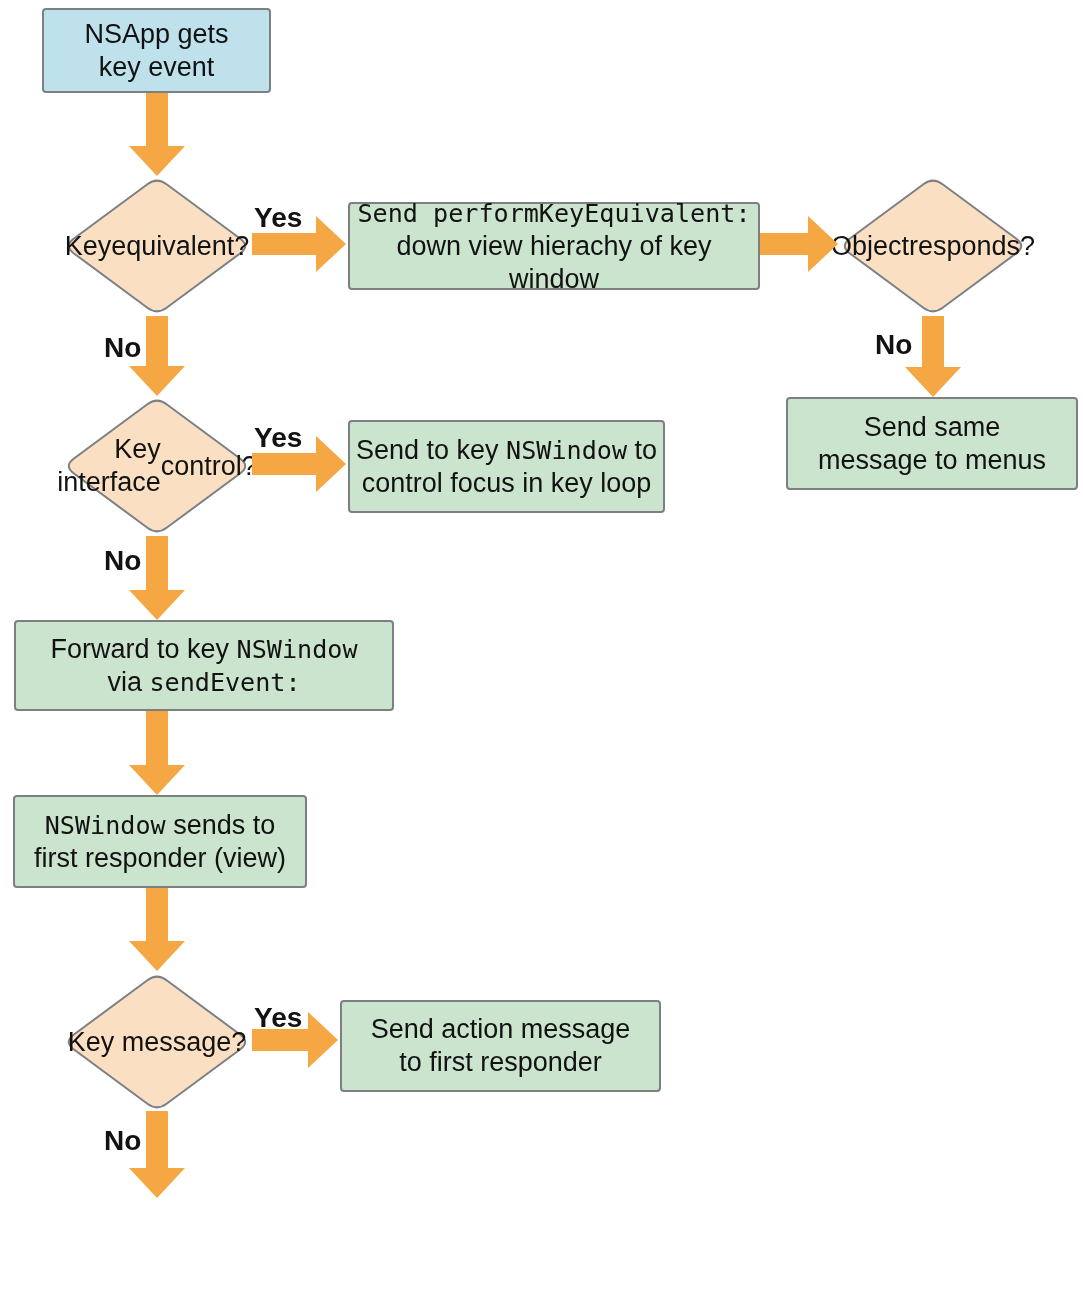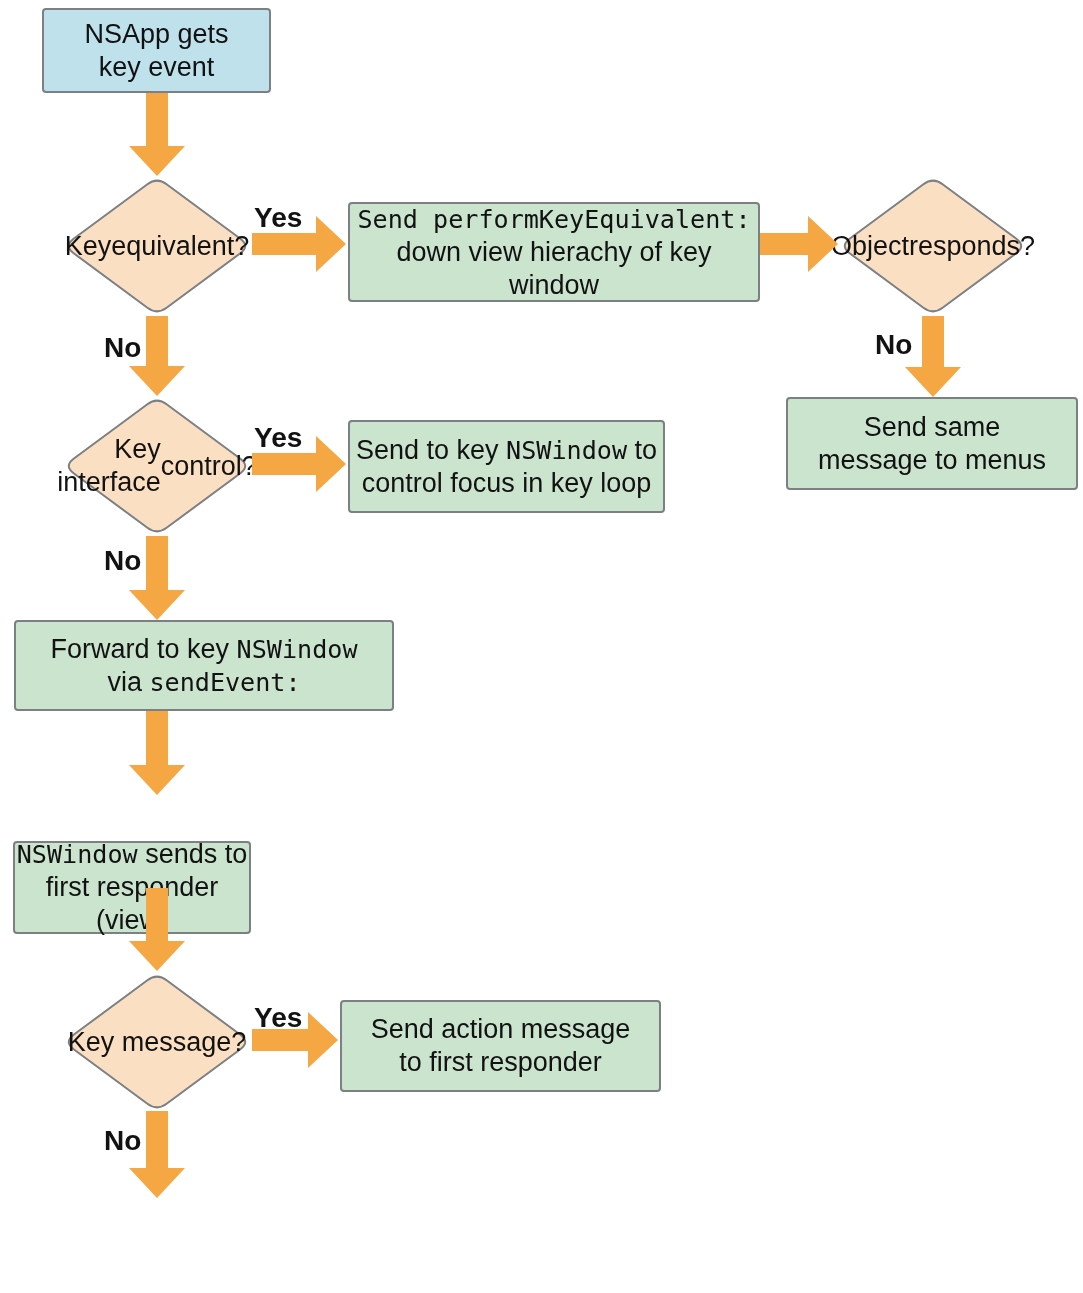--- a/index.html
+++ b/index.html
@@ -69,41 +69,41 @@
 </head>
 <body>
 
 <div id="canvas">
 
   <div class="box blue" style="left:42px;top:8px;width:229px;height:85px">
     <div><span>NSApp gets</span></div>
     <div><span>key event</span></div>
   </div>
 
-  <div class="box green" style="left:348px;top:202px;width:412px;height:100px">
+  <div class="box green" style="left:348px;top:202px;width:412px;height:88px">
     <div><span class="mono">Send performKeyEquivalent:</span></div>
     <div><span>down view hierachy of key window</span></div>
   </div>
 
   <div class="box green" style="left:348px;top:420px;width:317px;height:93px">
     <div><span>Send to key </span><span class="mono">NSWindow</span><span> to</span></div>
     <div><span>control focus in key loop</span></div>
   </div>
 
   <div class="box green" style="left:786px;top:397px;width:292px;height:93px">
     <div><span>Send same</span></div>
     <div><span>message to menus</span></div>
   </div>
 
   <div class="box green" style="left:14px;top:620px;width:380px;height:91px">
     <div><span>Forward to key </span><span class="mono">NSWindow</span></div>
     <div><span>via </span><span class="mono">sendEvent:</span></div>
   </div>
 
-  <div class="box green" style="left:13px;top:841px;width:238px;height:93px">
+  <div class="box green" style="left:13px;top:795px;width:294px;height:93px">
     <div><span class="mono">NSWindow</span><span> sends to</span></div>
     <div><span>first responder (view)</span></div>
   </div>
 
   <div class="box green" style="left:340px;top:1000px;width:321px;height:92px">
     <div><span>Send action message</span></div>
     <div><span>to first responder</span></div>
   </div>
 
 

